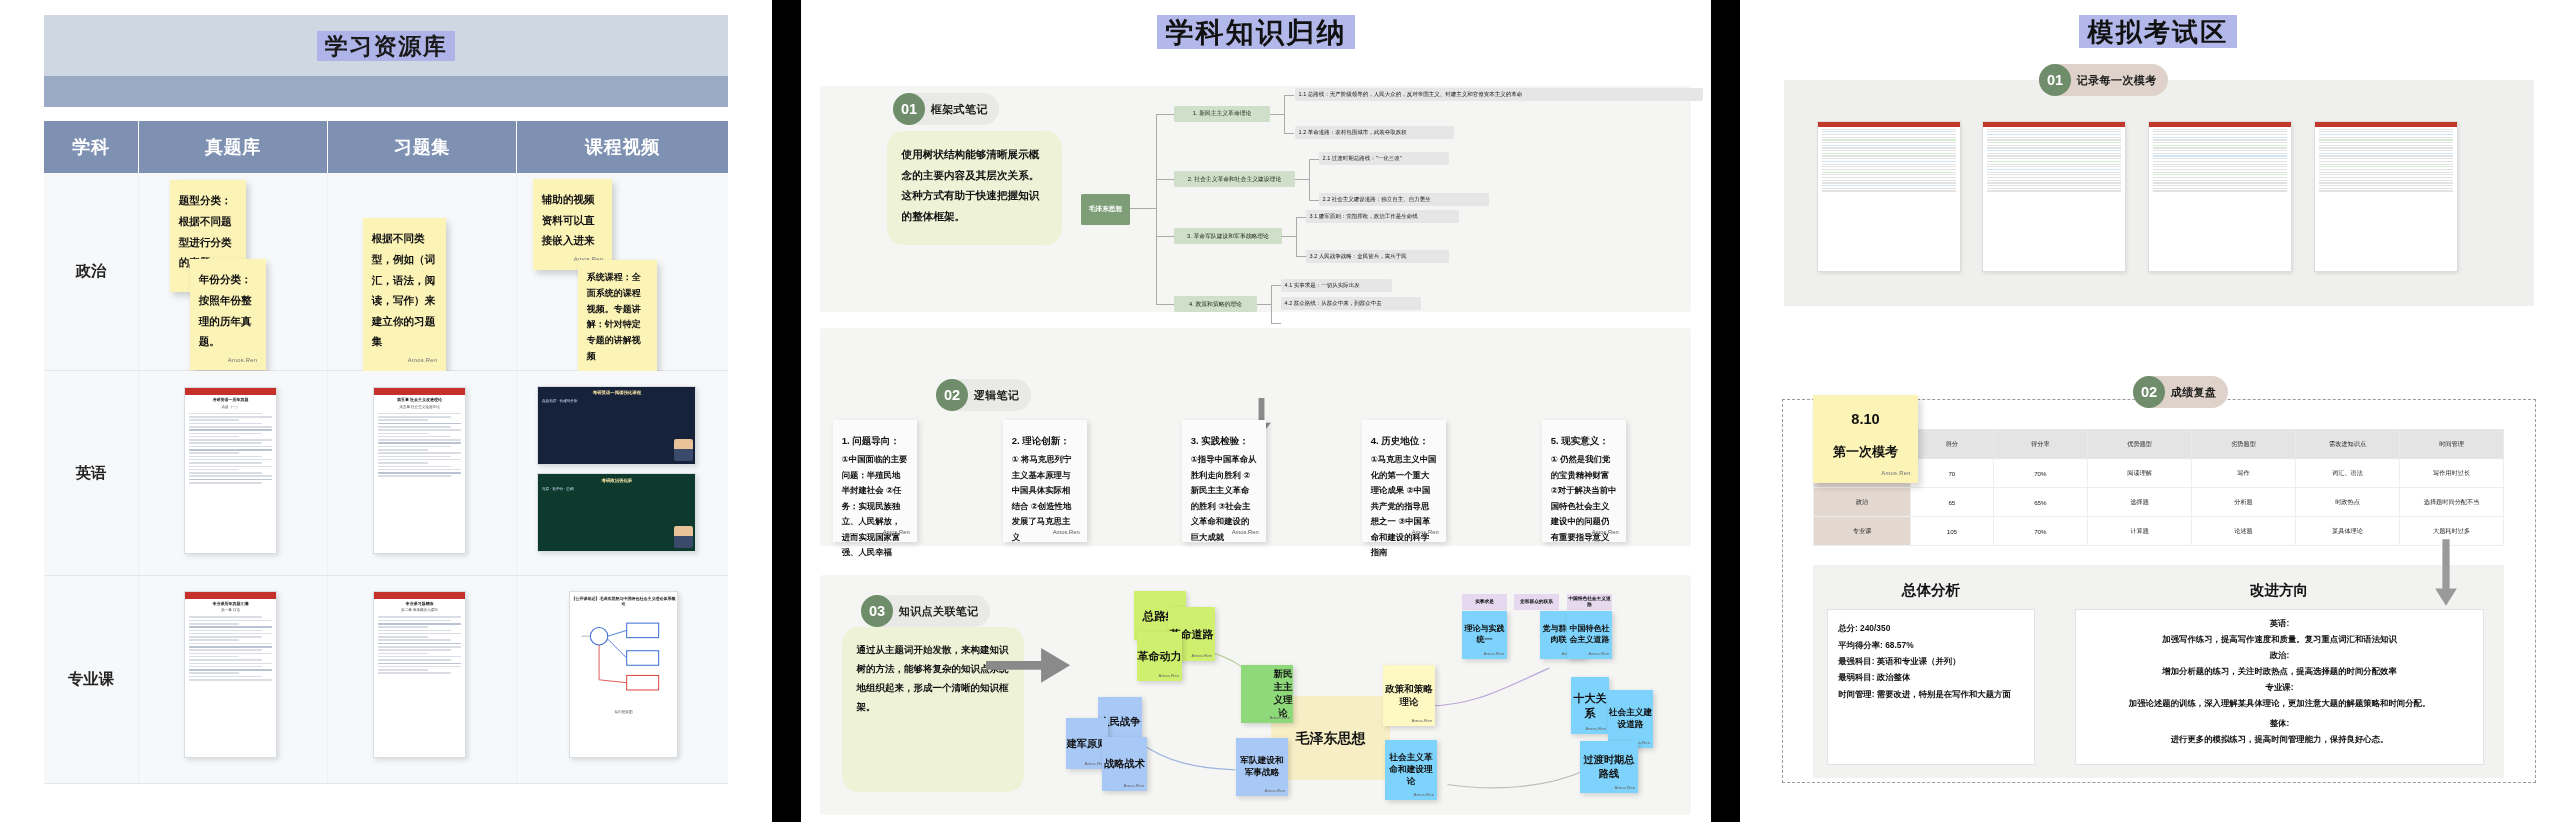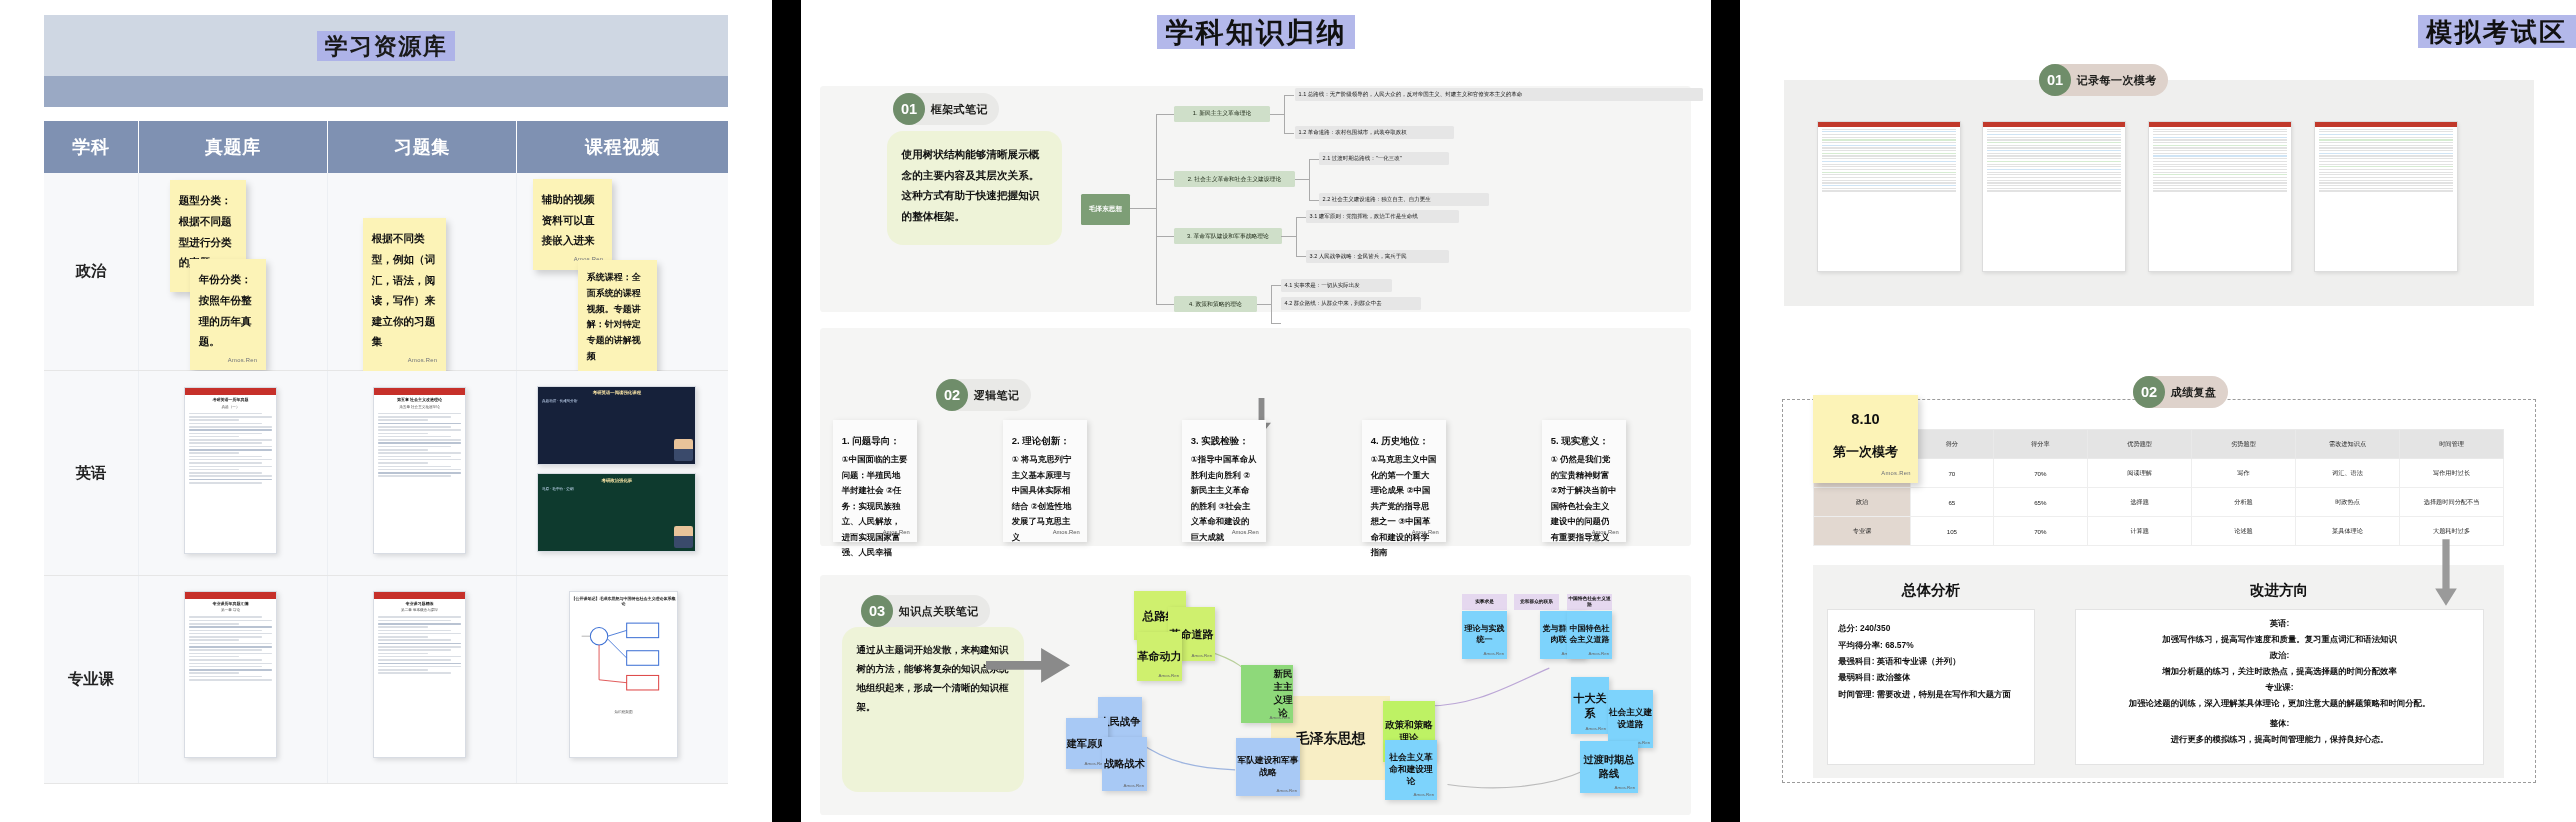--- a/index.html
+++ b/index.html
@@ -100,28 +100,28 @@
   .note2 .hd { font-size:9.5px; display:block; margin-bottom:2.9px;}
   .note2 .sig { position:absolute; right:7.3px; bottom:4.4px; font-size:5.8px; font-weight:normal; color:#555;}
 
   .ps { position:absolute; box-shadow:1.5px 2.2px 5.1px rgba(0,0,0,.16);
         font-weight:bold; color:#111; display:flex; align-items:center; justify-content:center;
         text-align:center; line-height:1.35; }
   .ps .sig { position:absolute; right:2.9px; bottom:2.2px; font-size:4.4px; font-weight:normal; color:#666;}
   .g-green  { background:#cff06e; }
   .g-green2 { background:#8ed97a; }
   .g-blue   { background:#a8c9f5; }
-  .g-purple { background:#bef264;margin-top:36px; }
+  .g-purple { background:#fef9c3; }
   .g-white  { background:#7dd3fc; }
   .g-lav    { background:#e5d8ef; }
   .g-yellow { background:#f8eec5; }
 
   
   #panel3 { width:836px; }
-  .p3-title { position:absolute; top:14.6px; width:100%; text-align:right;
+  .p3-title { position:absolute; top:14.6px; width:100%; text-align:center;
               font-size:26px; font-weight:bold; color:#111; letter-spacing:2.2px;}
   .p3-title span { background:#b3b8ea; padding:1.5px 8.7px; }
   .p3-sec { position:absolute; background:#efefee; }
   .paper { position:absolute; background:#fff; border:0.7px solid #dcdcdc; box-shadow:0.7px 1.5px 3.6px rgba(0,0,0,.1); overflow:hidden;}
   .paper .pb { height:5.1px; background:#c1392b; }
   .paper .pl { height:1.2px; background:#e2e2e2; margin:1.5px 4.4px; }
   .paper .pl.hl { background:#cfe4f5; }
   .paper .pl.hg { background:#d6ecd2; }
 
   .dashbox { position:absolute; border:1.1px dashed #9b9b9b; }
@@ -473,21 +473,21 @@
         <span class="sig">Amos.Ren</span>
       </div>
       <div class="ps g-blue" style="left:246px; top:143px; width:42px; height:51px; font-size:10.2px;">
         <span>建军原则</span>
         <span class="sig">Amos.Ren</span>
       </div>
       <div class="ps g-blue" style="left:282px; top:162px; width:45px; height:54px; font-size:10.2px;">
         <span>战略战术</span>
         <span class="sig">Amos.Ren</span>
       </div>
-      <div class="ps g-blue" style="left:416px; top:163px; width:64px; height:58px; font-size:8.7px;">
+      <div class="ps g-blue" style="left:416px; top:163px; width:52px; height:58px; font-size:8.7px;">
         <span>军队建设和军事战略</span>
         <span class="sig">Amos.Ren</span>
       </div>
 
       <div class="ps g-white" style="left:565px; top:165px; width:52px; height:60px; font-size:8.7px;">
         <span>社会主义革命和建设理论</span>
         <span class="sig">Amos.Ren</span>
       </div>
 
       <div class="ps g-white" style="left:751px; top:102px; width:38px; height:57px; font-size:11px;">

